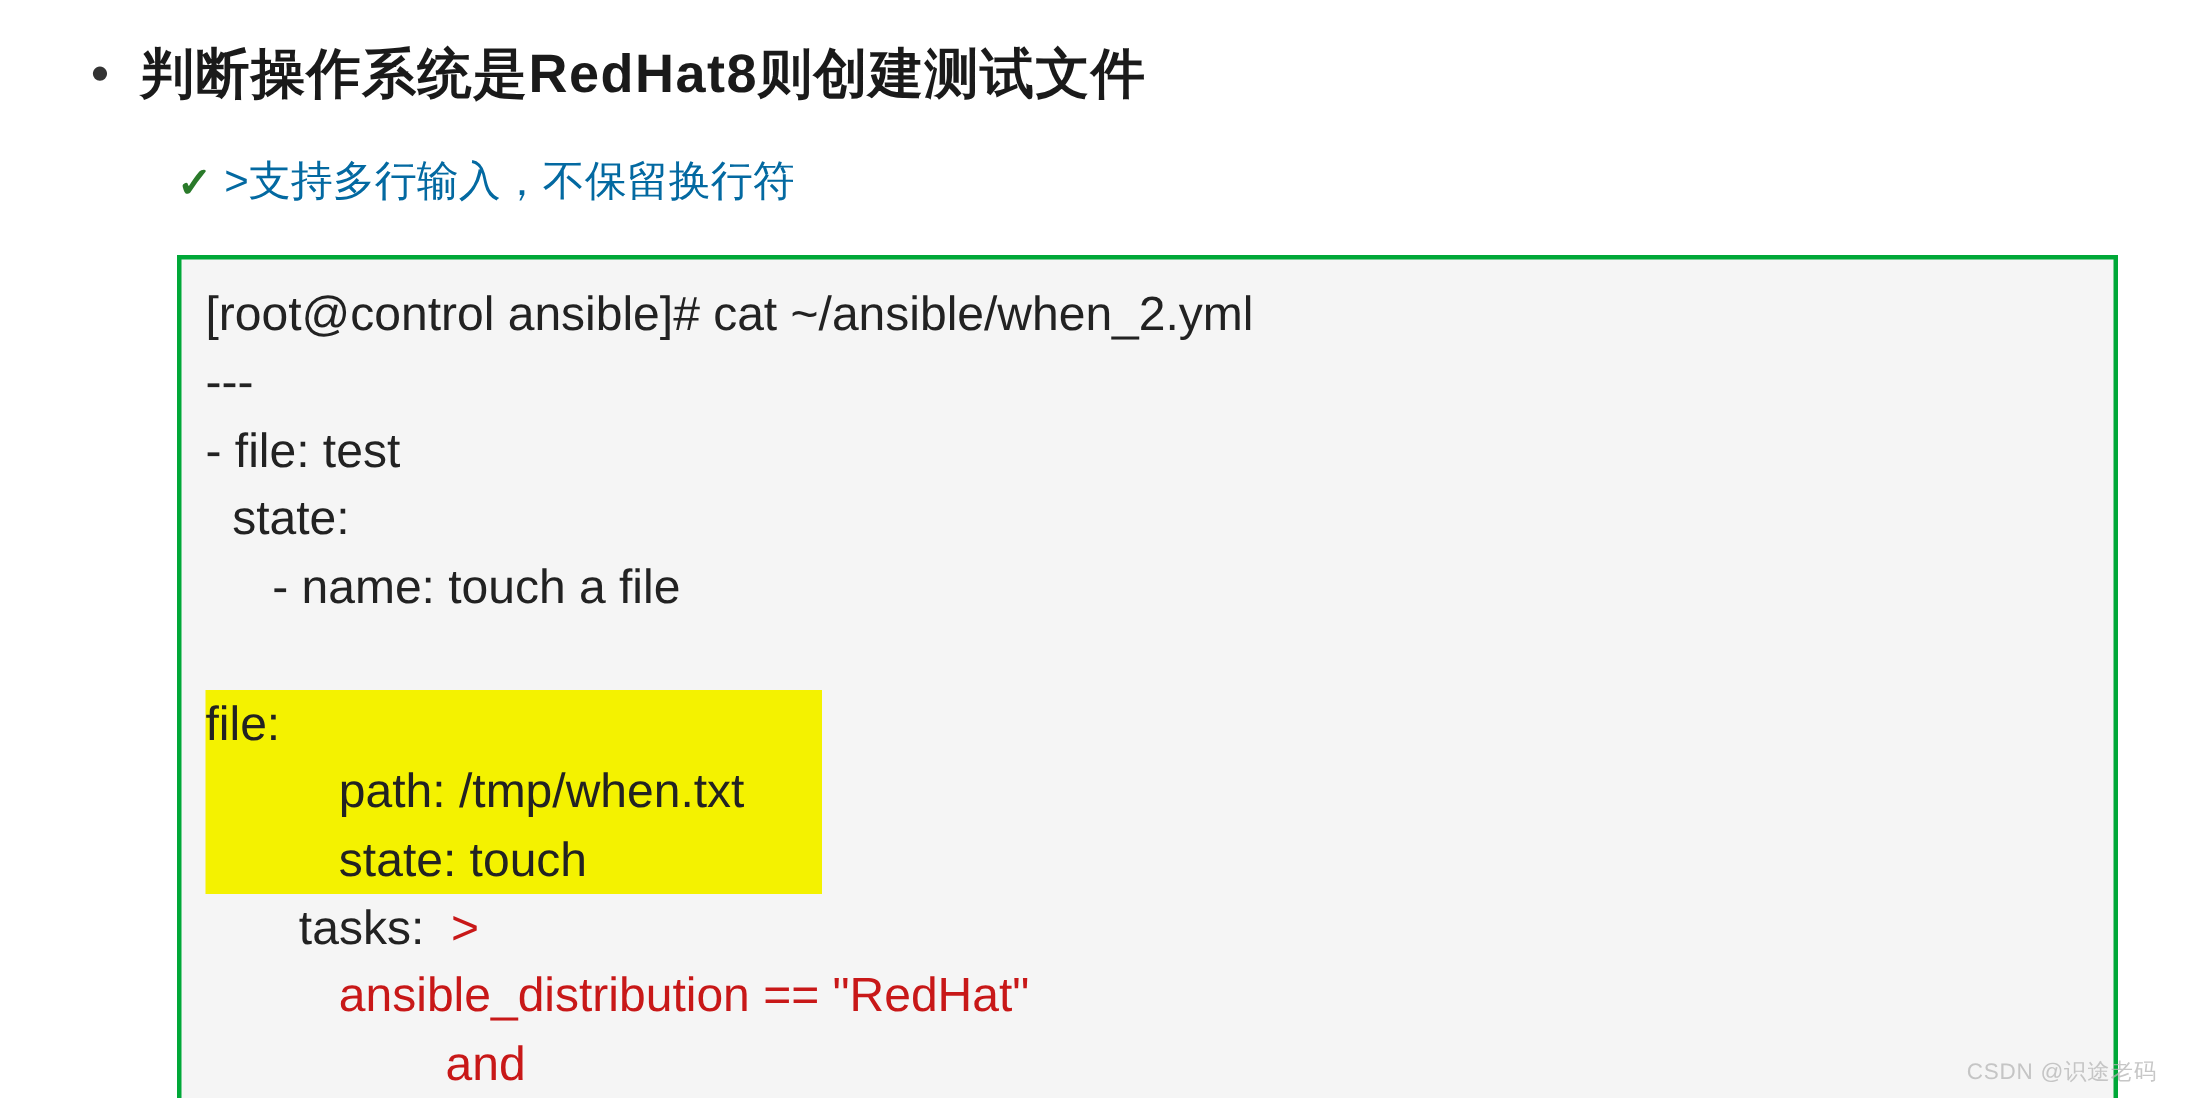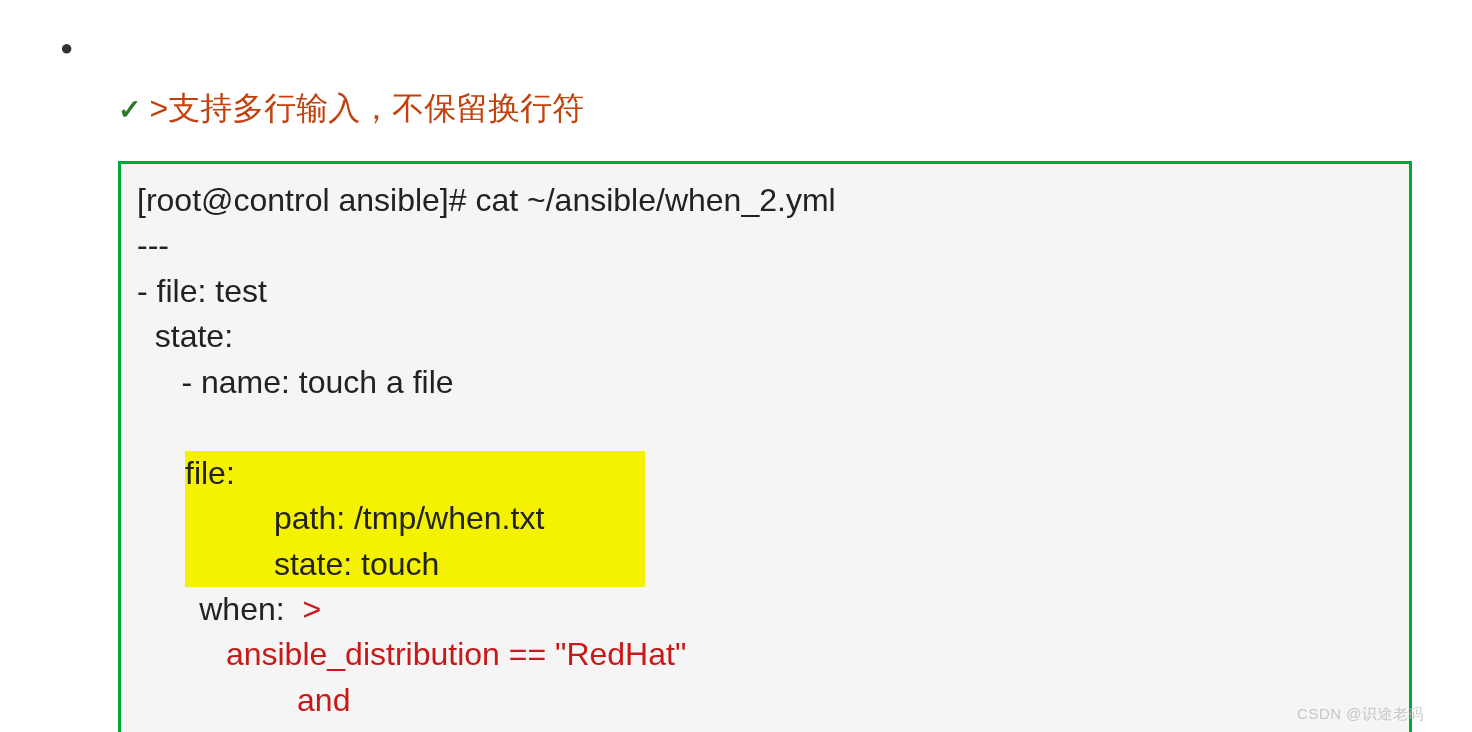--- a/index.html
+++ b/index.html
@@ -42,73 +42,73 @@
       margin-left: 58px;
       margin-bottom: 30px;
     }
     .checkmark {
       color: #2a7a2a;
       font-size: 28px;
       margin-right: 8px;
       font-weight: bold;
     }
     .sub-text {
-      font-size: 32px;
-      color: #c2410c;
+      font-size: 28px;
+      color: #0369a1;
     }
     .code-box {
       margin-left: 58px;
       border: 3px solid #00a838;
       background: #f5f5f5;
       padding: 14px 16px 10px 16px;
       font-family: "Arial", "Helvetica", sans-serif;
       font-size: 32px;
       line-height: 1.42;
       color: #222;
       white-space: pre;
     }
     .code-box .blk-hl {
       background: #f4f200;
       display: block;
       width: fit-content;
-      padding-right: 101px;
-      margin-left: 48px;
+      padding-right: 52px;
     }
     .code-box .red {
       color: #c81818;
     }
     .watermark {
       position: absolute;
-      right: 48px;
+      right: 34px;
       bottom: 8px;
       font-size: 15px;
       color: rgba(180,180,180,0.75);
       font-family: Arial, sans-serif;
       letter-spacing: 0.5px;
     }
   </style>
 </head>
 <body>
 
 <div class="content">
   <div class="title-row">
     <span class="bullet-dot">●</span>
+    <span class="title-text">判断操作系统是RedHat8则创建测试文件</span>
   </div>
 
   <div class="sub-row">
     <span class="checkmark">✓</span>
     <span class="sub-text">&gt;支持多行输入，不保留换行符</span>
   </div>
 
   <div class="code-box"><span>[root@control ansible]# cat ~/ansible/when_2.yml</span>
 <span>---</span>
 <span>- file: test</span>
 <span>  state:</span>
 <span>     - name: touch a file</span>
 <span>       </span><span class="blk-hl"><span>file:</span>
 <span>          path: /tmp/when.txt</span>
-<span>          state: touch</span></span><span>       when:  </span><span class="red">&gt;</span>
+<span>          state: touch</span></span><span>       tasks:  </span><span class="red">&gt;</span>
 <span class="red">          ansible_distribution == "RedHat"</span>
 <span class="red">                  and</span>
 </div>
 </div>
 
 <div class="watermark">CSDN @识途老码</div>
 
 </body></html>

